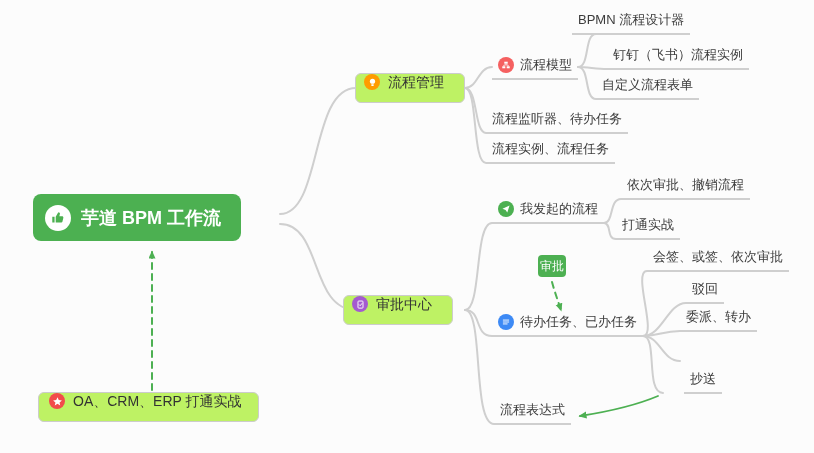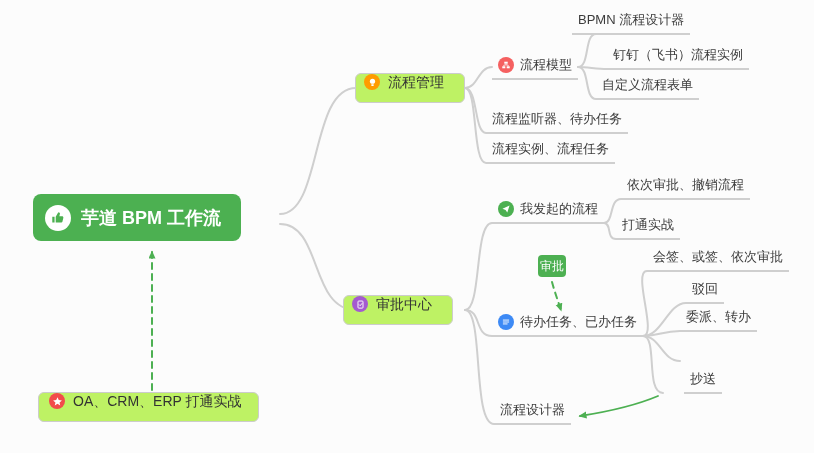--- a/index.html
+++ b/index.html
@@ -186,21 +186,21 @@
           <path d="M3.2 4.3 H10.8 M3.2 7 H10.8 M3.2 9.7 H8.6" stroke="#fff" stroke-width="1.3" stroke-linecap="round"></path>
         </svg>
     </span>
     <span>待办任务、已办任务</span>
   </div>
 
   <div class="leaf n-counter">会签、或签、依次审批</div>
   <div class="leaf n-reject">驳回</div>
   <div class="leaf n-delegate">委派、转办</div>
   <div class="leaf n-cc">抄送</div>
-  <div class="leaf n-ccmy">流程设计器</div>
+  <div class="leaf n-ccmy">流程表达式</div>
 
   <div class="boxnode n-oa">
     <span class="icircle c-star">
       <svg width="11" height="11" viewBox="0 0 14 14">
           <path fill="#fff" d="M7 1.5 L8.6 5.2 L12.6 5.6 L9.6 8.2 L10.5 12.1 L7 10 L3.5 12.1 L4.4 8.2 L1.4 5.6 L5.4 5.2 Z"></path>
         </svg>
     </span>
     <span>OA、CRM、ERP 打通实战</span>
   </div>
 

